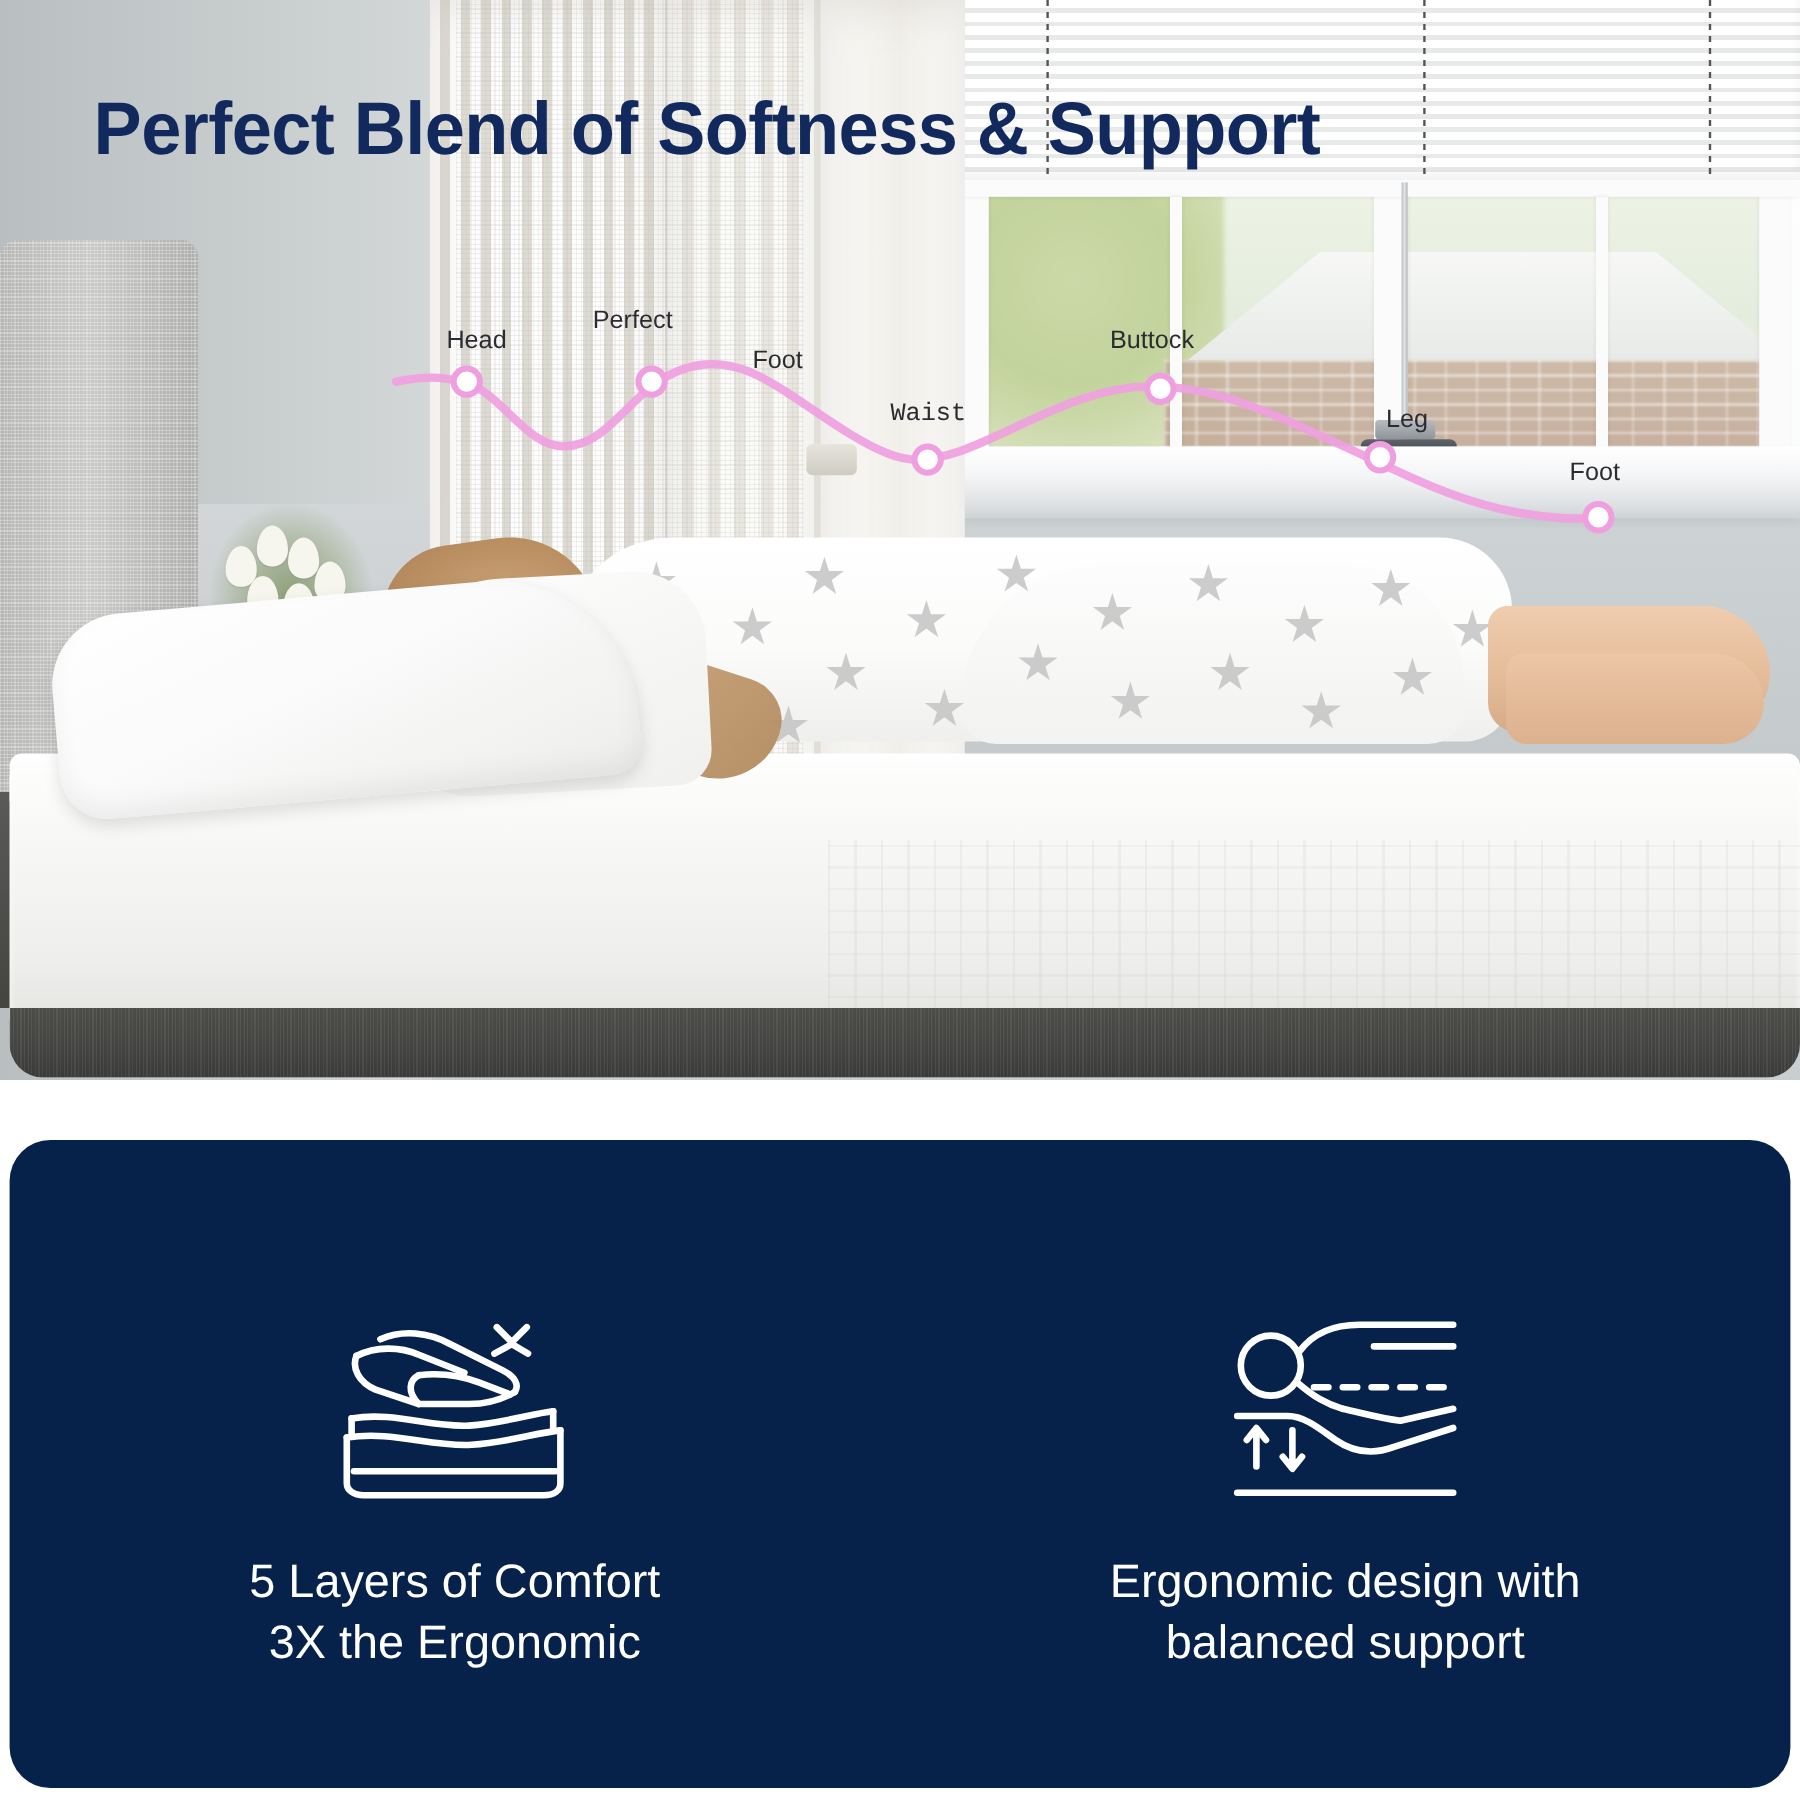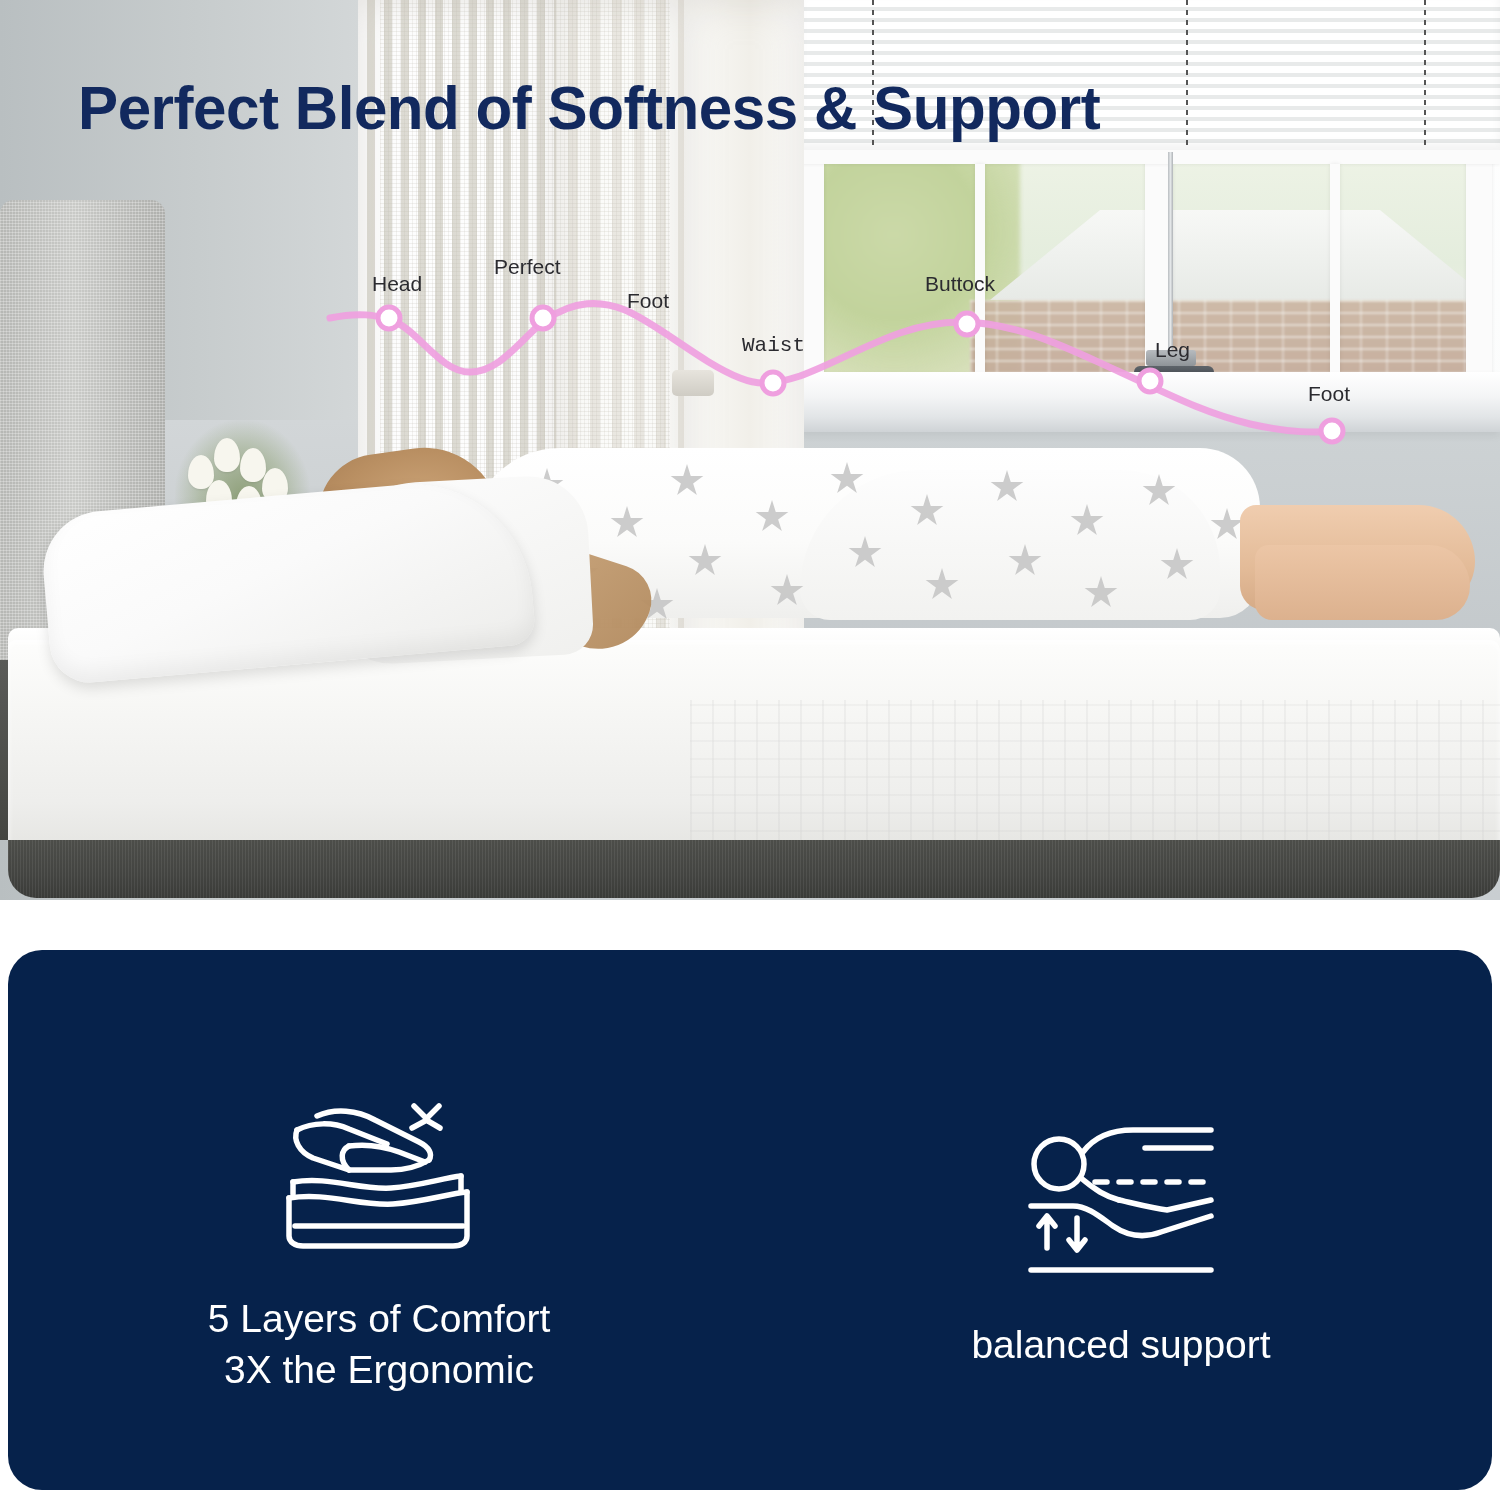--- a/index.html
+++ b/index.html
@@ -419,18 +419,19 @@
           <path d="M60 58 C74 70, 84 76, 98 80"></path>
           <path d="M10 86 L52 86 C66 86, 78 96, 92 106 C108 117, 124 118, 140 112 L190 96"></path>
           <path d="M98 80 C116 84, 130 88, 146 90 L190 80"></path>
           <path d="M10 150 L190 150"></path>
           <path d="M74 62 L86 62 M98 62 L110 62 M122 62 L134 62 M146 62 L158 62 M170 62 L182 62"></path>
           <path d="M26 128 L26 98 M18 106 L26 96 L34 106"></path>
           <path d="M56 98 L56 128 M48 120 L56 130 L64 120"></path>
         </svg>
       </div>
       <div class="feature-text">
+        <div>Ergonomic design with</div>
         <div>balanced support</div>
       </div>
     </div>
 
   </div>
 </div>
 
 </body></html>

